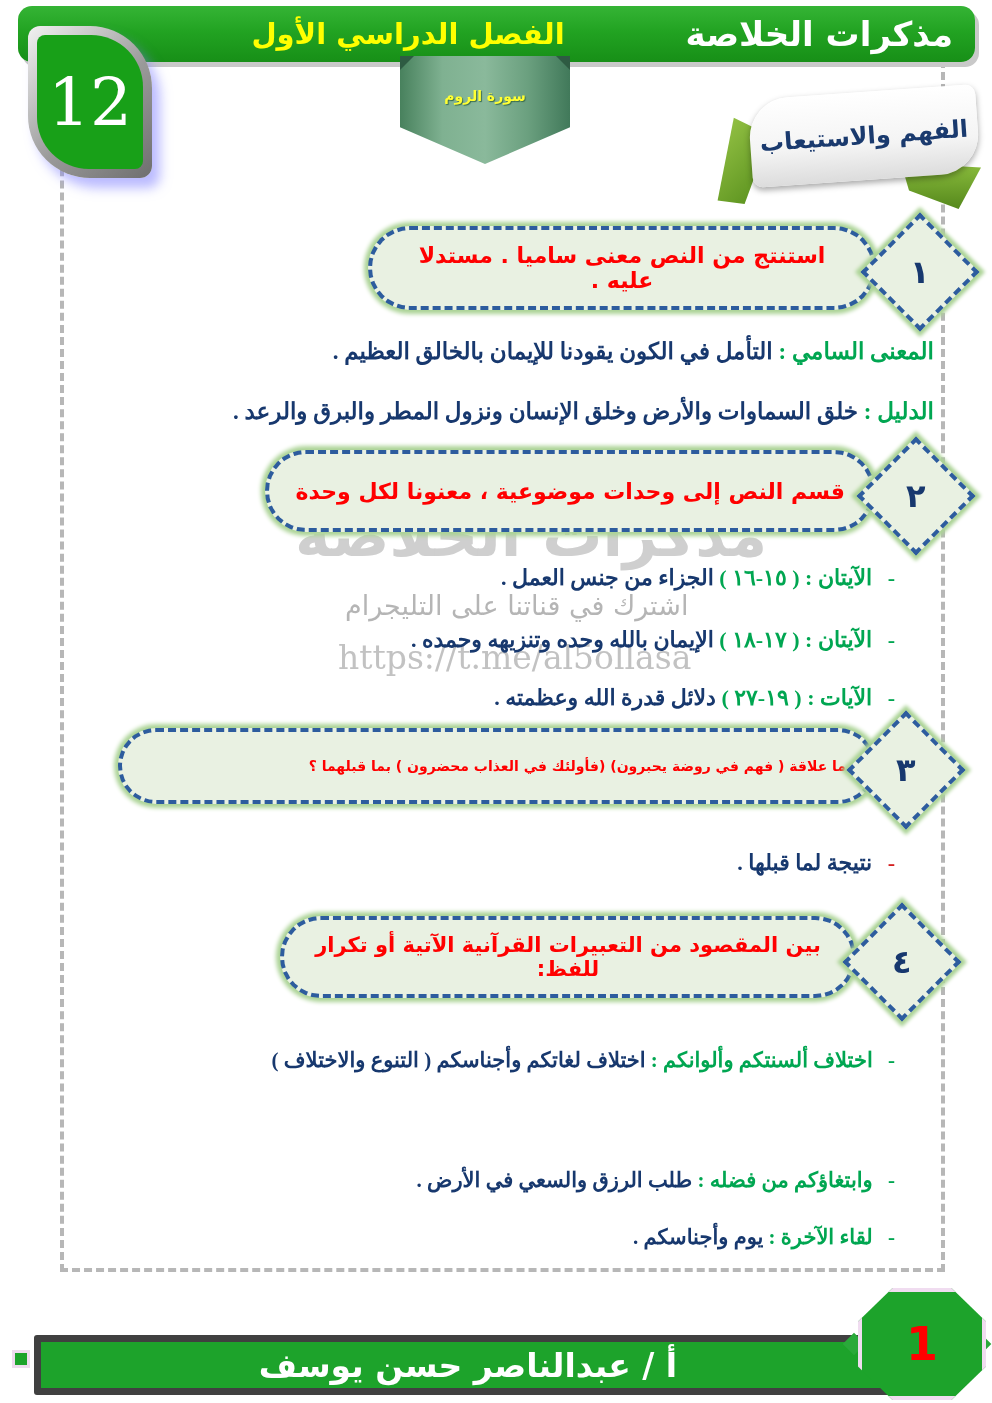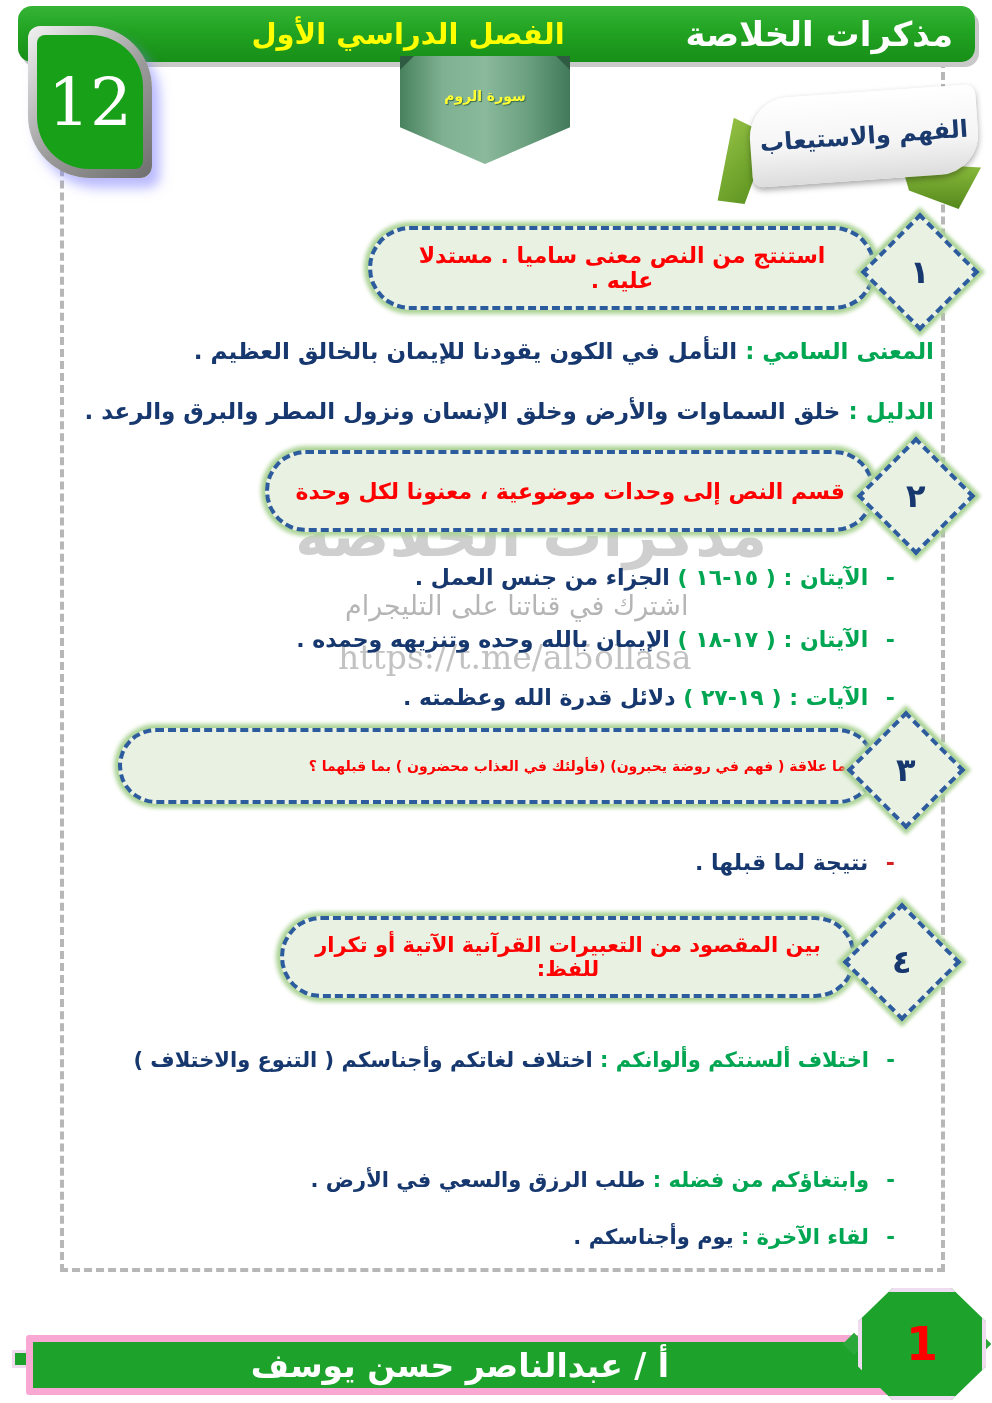--- a/index.html
+++ b/index.html
@@ -47,34 +47,34 @@
         border-left:4px dashed #b7b7b7;border-right:4px dashed #b7b7b7;border-bottom:4px dashed #b7b7b7;}
   
   .qbox{position:absolute;background:#e9f1e2;border:4px dashed #2d5c9e;border-radius:44px;
         box-shadow:0 0 4px 4px #abd395;display:flex;align-items:center;
         text-align:center;color:#ff0000;z-index:3;padding:0 26px;box-sizing:border-box;}
   .diamond{position:absolute;width:76px;height:76px;background:#e9f1e2;border:4px dashed #2d5c9e;
         box-shadow:0 0 4px 4px #abd395;transform:rotate(45deg);z-index:4;
         display:flex;align-items:center;justify-content:center;}
   .diamond span{transform:rotate(-45deg);color:#17386e;font-size:32px;}
   
-  .ans{position:absolute;direction:rtl;text-align:right;color:#17386e;z-index:3;white-space:nowrap;}
+  .ans{position:absolute;direction:rtl;text-align:right;color:#17386e;z-index:3;white-space:nowrap;font-family:Liberation Serif, serif;}
   .lbl{color:#00a651;}
   .dash-g{color:#00a651;padding-left:10px;}
   .dash-r{color:#d42020;padding-left:10px;}
   .f23{font-size:23px;} .f22{font-size:22px;} .f21{font-size:21px;} .f19{font-size:14px;}
   
   .wm{position:absolute;color:#bdbdbd;z-index:1;direction:rtl;white-space:nowrap;}
   .wm-big{left:295px;top:500px;font-size:60px;color:#cfcfcf;}
   .wm-tg{left:345px;top:590px;font-size:27px;font-weight:normal;color:#b5b5b5;}
   .wm-url{left:338px;top:638px;font-size:33px;font-weight:normal;direction:ltr;
         font-family:"DejaVu Serif",serif;color:#c2c2c2;}
   
-  .footer-bar{position:absolute;left:26px;top:1335px;width:868px;height:60px;z-index:5;
-        background:#1da32b;border:7px solid #f9a8d4;border-radius:3px;box-sizing:border-box;
+  .footer-bar{position:absolute;left:34px;top:1335px;width:868px;height:60px;z-index:5;
+        background:#1da32b;border:7px solid #404040;border-radius:3px;box-sizing:border-box;
         display:flex;align-items:center;justify-content:center;}
   .footer-bar span{color:#ffffff;font-size:33px;}
   .footer-dot{position:absolute;left:12px;top:1350px;width:12px;height:12px;background:#1da32b;
         border:3px solid #eedbee;z-index:5;}
   .seal{position:absolute;left:858px;top:1288px;width:128px;height:112px;z-index:6;
         background:#1da32b;border:4px solid #f0dcf0;box-sizing:border-box;
         clip-path:polygon(27% 0,73% 0,100% 30%,100% 70%,73% 100%,27% 100%,0 70%,0 30%);
         display:flex;align-items:center;justify-content:center;}
   .seal span{color:#ff0000;font-size:46px;}
   .seal-acc{position:absolute;width:16px;height:16px;background:#2aa93a;transform:rotate(45deg);z-index:5;}

